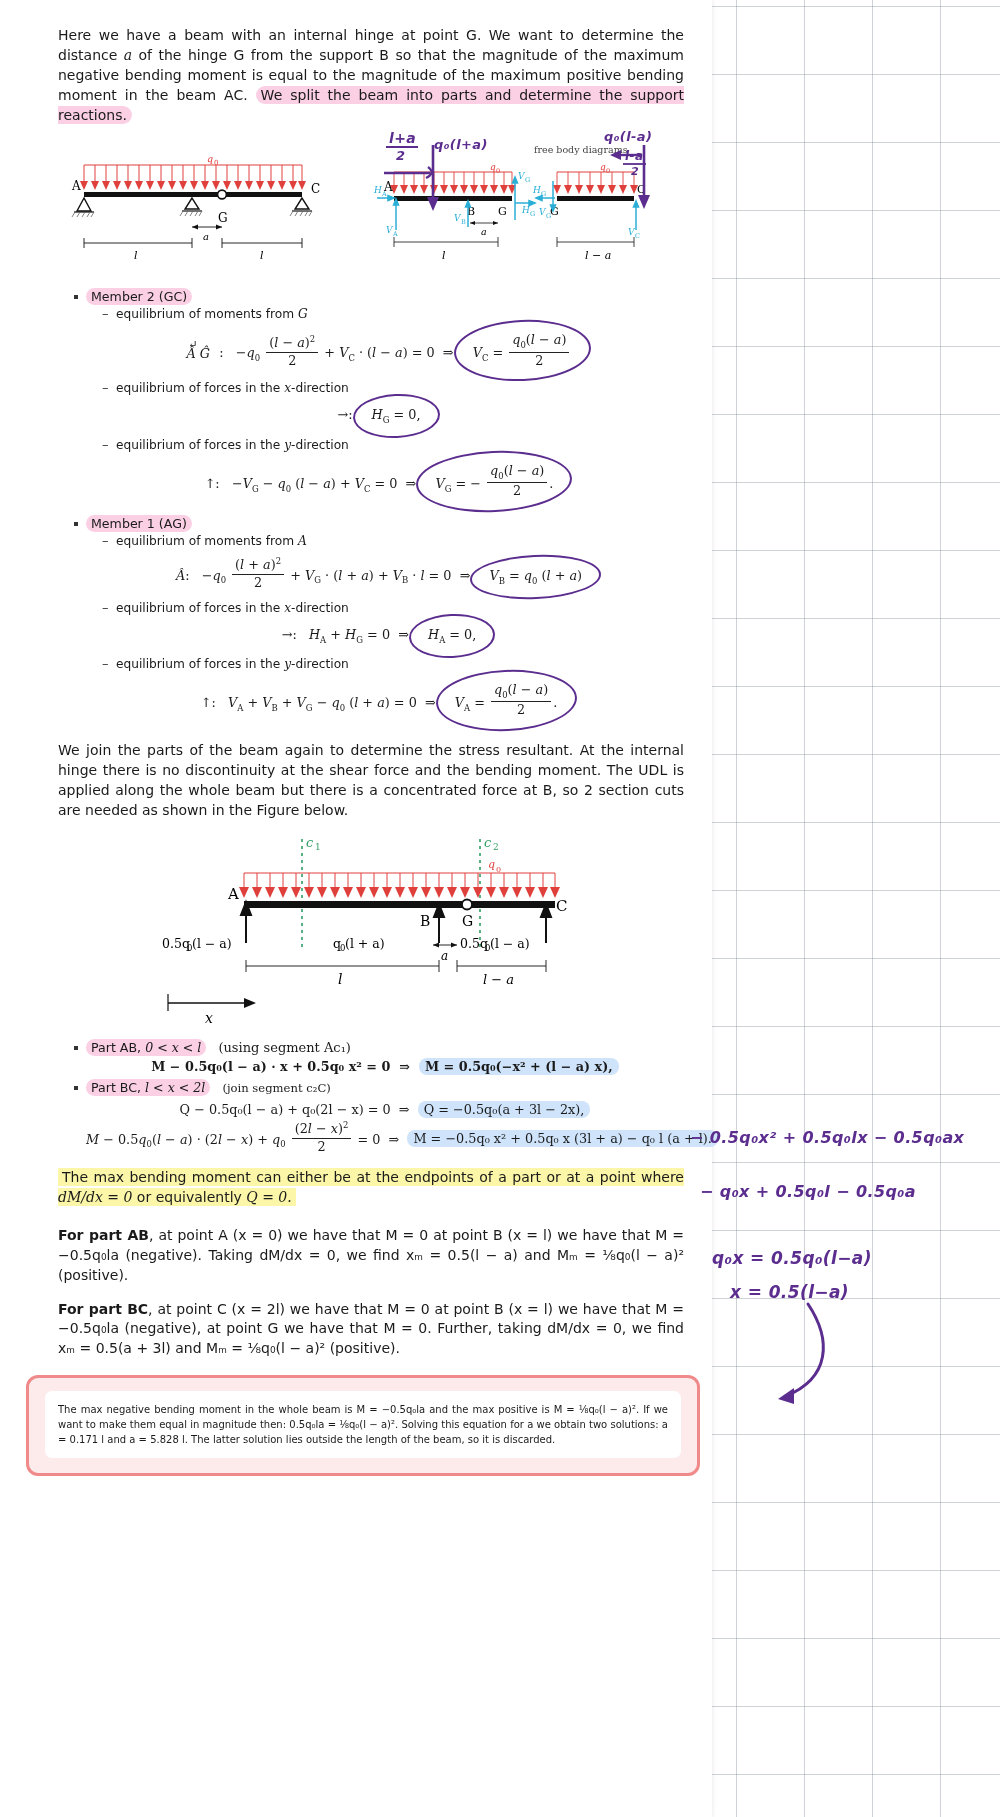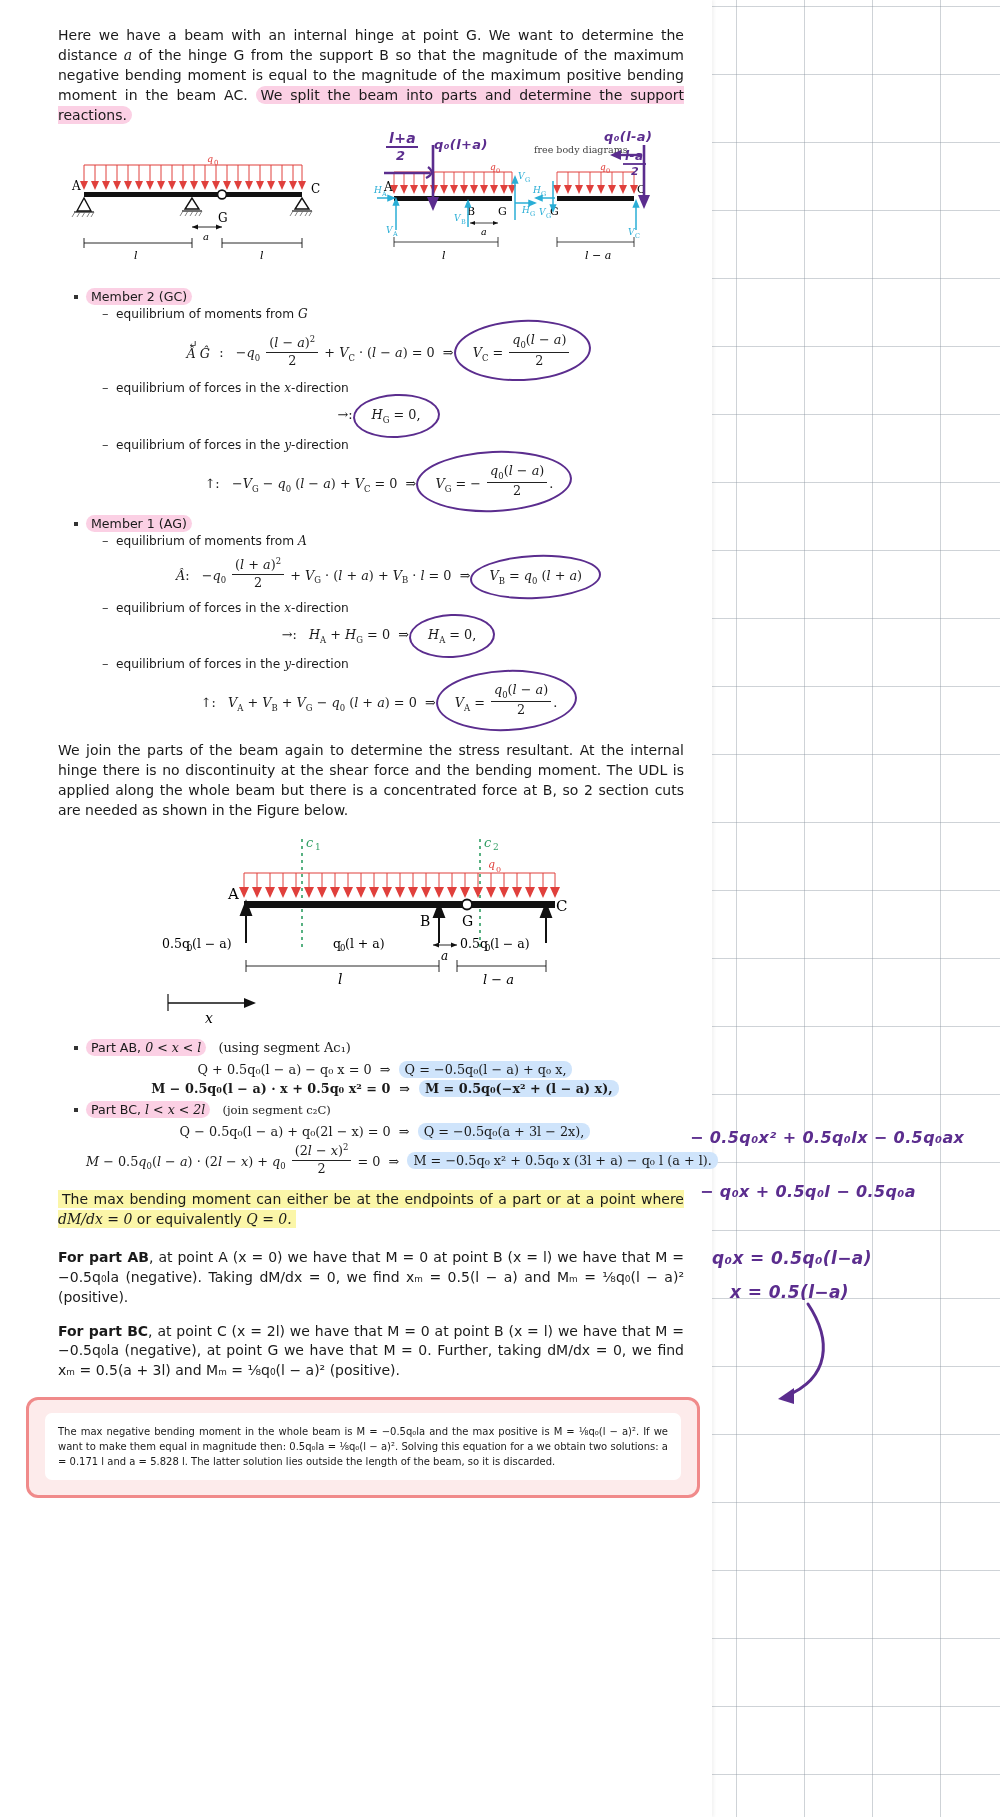--- a/index.html
+++ b/index.html
@@ -592,25 +592,20 @@
     </svg>
   </div>
 
   <div style="padding:4px 28px 0 58px;">
     <ul class="lvl1">
       <li>
         <span class="sq"></span>
         <span class="hl-pink"><span>Part AB, </span><span class="mi">0 &lt; x &lt; l</span></span>
         <span style="margin-left:8px; font-size:13px;" class="serif">(using segment Ac₁)</span>
 
-        <div class="eqrow" style="margin:7px 0 4px 0;">
-          <span>Q + 0.5q₀(l − a) − q₀ x = 0</span>
-          &nbsp;<span class="mn">⇒</span>&nbsp;
-          <span class="hl-blue">Q = −0.5q₀(l − a) + q₀ x,</span>
-        </div>
         <div class="eqrow" style="margin:4px 0 2px 0;font-weight:bold;">
           <span>M − 0.5q₀(l − a) · x + 0.5q₀ x² = 0</span>
           &nbsp;<span class="mn">⇒</span>&nbsp;
           <span class="hl-blue">M = 0.5q₀(−x² + (l − a) x),</span>
         </div>
       </li>
     </ul>
 
     <ul class="lvl1" style="margin-top:6px;">
       <li>

